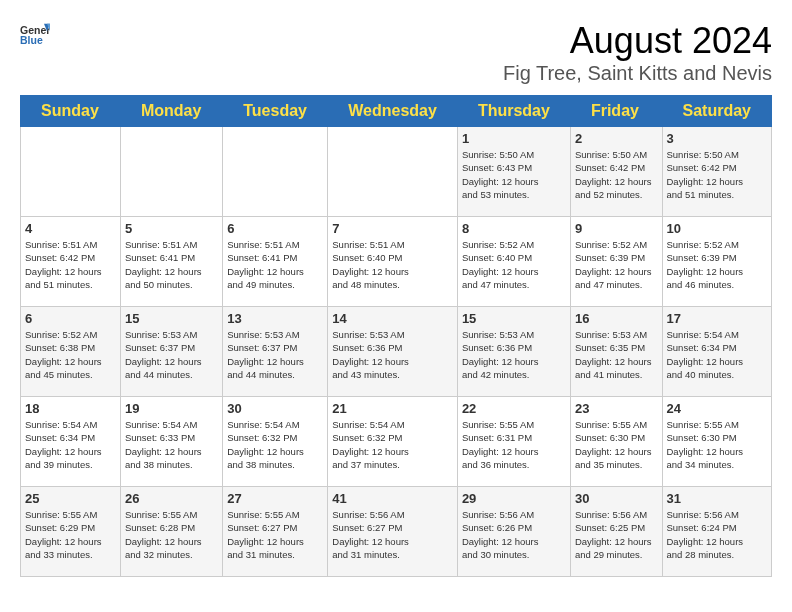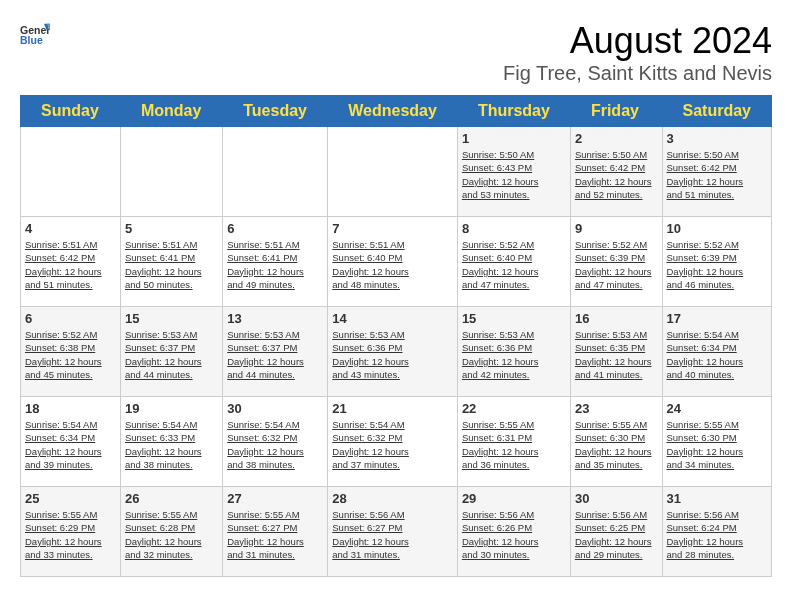--- a/index.html
+++ b/index.html
@@ -69,21 +69,20 @@
       font-size: 13px;
       font-weight: bold;
       color: #333;
       display: block;
       margin-bottom: 2px;
     }
     .day-info {
       font-size: 9.5px;
       color: #333;
       line-height: 1.4;
-      text-decoration: underline;
     }
     .empty-cell {
       background-color: #fff !important;
     }
   </style>
 </head>
 <body>
 
 <div class="header-area">
   <div class="logo">
@@ -228,21 +227,21 @@
         </td>
         <td>
           <span class="day-num">26</span>
           <div class="day-info">Sunrise: 5:55 AM<br>Sunset: 6:28 PM<br>Daylight: 12 hours<br>and 32 minutes.</div>
         </td>
         <td>
           <span class="day-num">27</span>
           <div class="day-info">Sunrise: 5:55 AM<br>Sunset: 6:27 PM<br>Daylight: 12 hours<br>and 31 minutes.</div>
         </td>
         <td>
-          <span class="day-num">28</span>
+          <span class="day-num">41</span>
           <div class="day-info">Sunrise: 5:56 AM<br>Sunset: 6:27 PM<br>Daylight: 12 hours<br>and 31 minutes.</div>
         </td>
         <td>
           <span class="day-num">29</span>
           <div class="day-info">Sunrise: 5:56 AM<br>Sunset: 6:26 PM<br>Daylight: 12 hours<br>and 30 minutes.</div>
         </td>
         <td>
           <span class="day-num">30</span>
           <div class="day-info">Sunrise: 5:56 AM<br>Sunset: 6:25 PM<br>Daylight: 12 hours<br>and 29 minutes.</div>
         </td>

